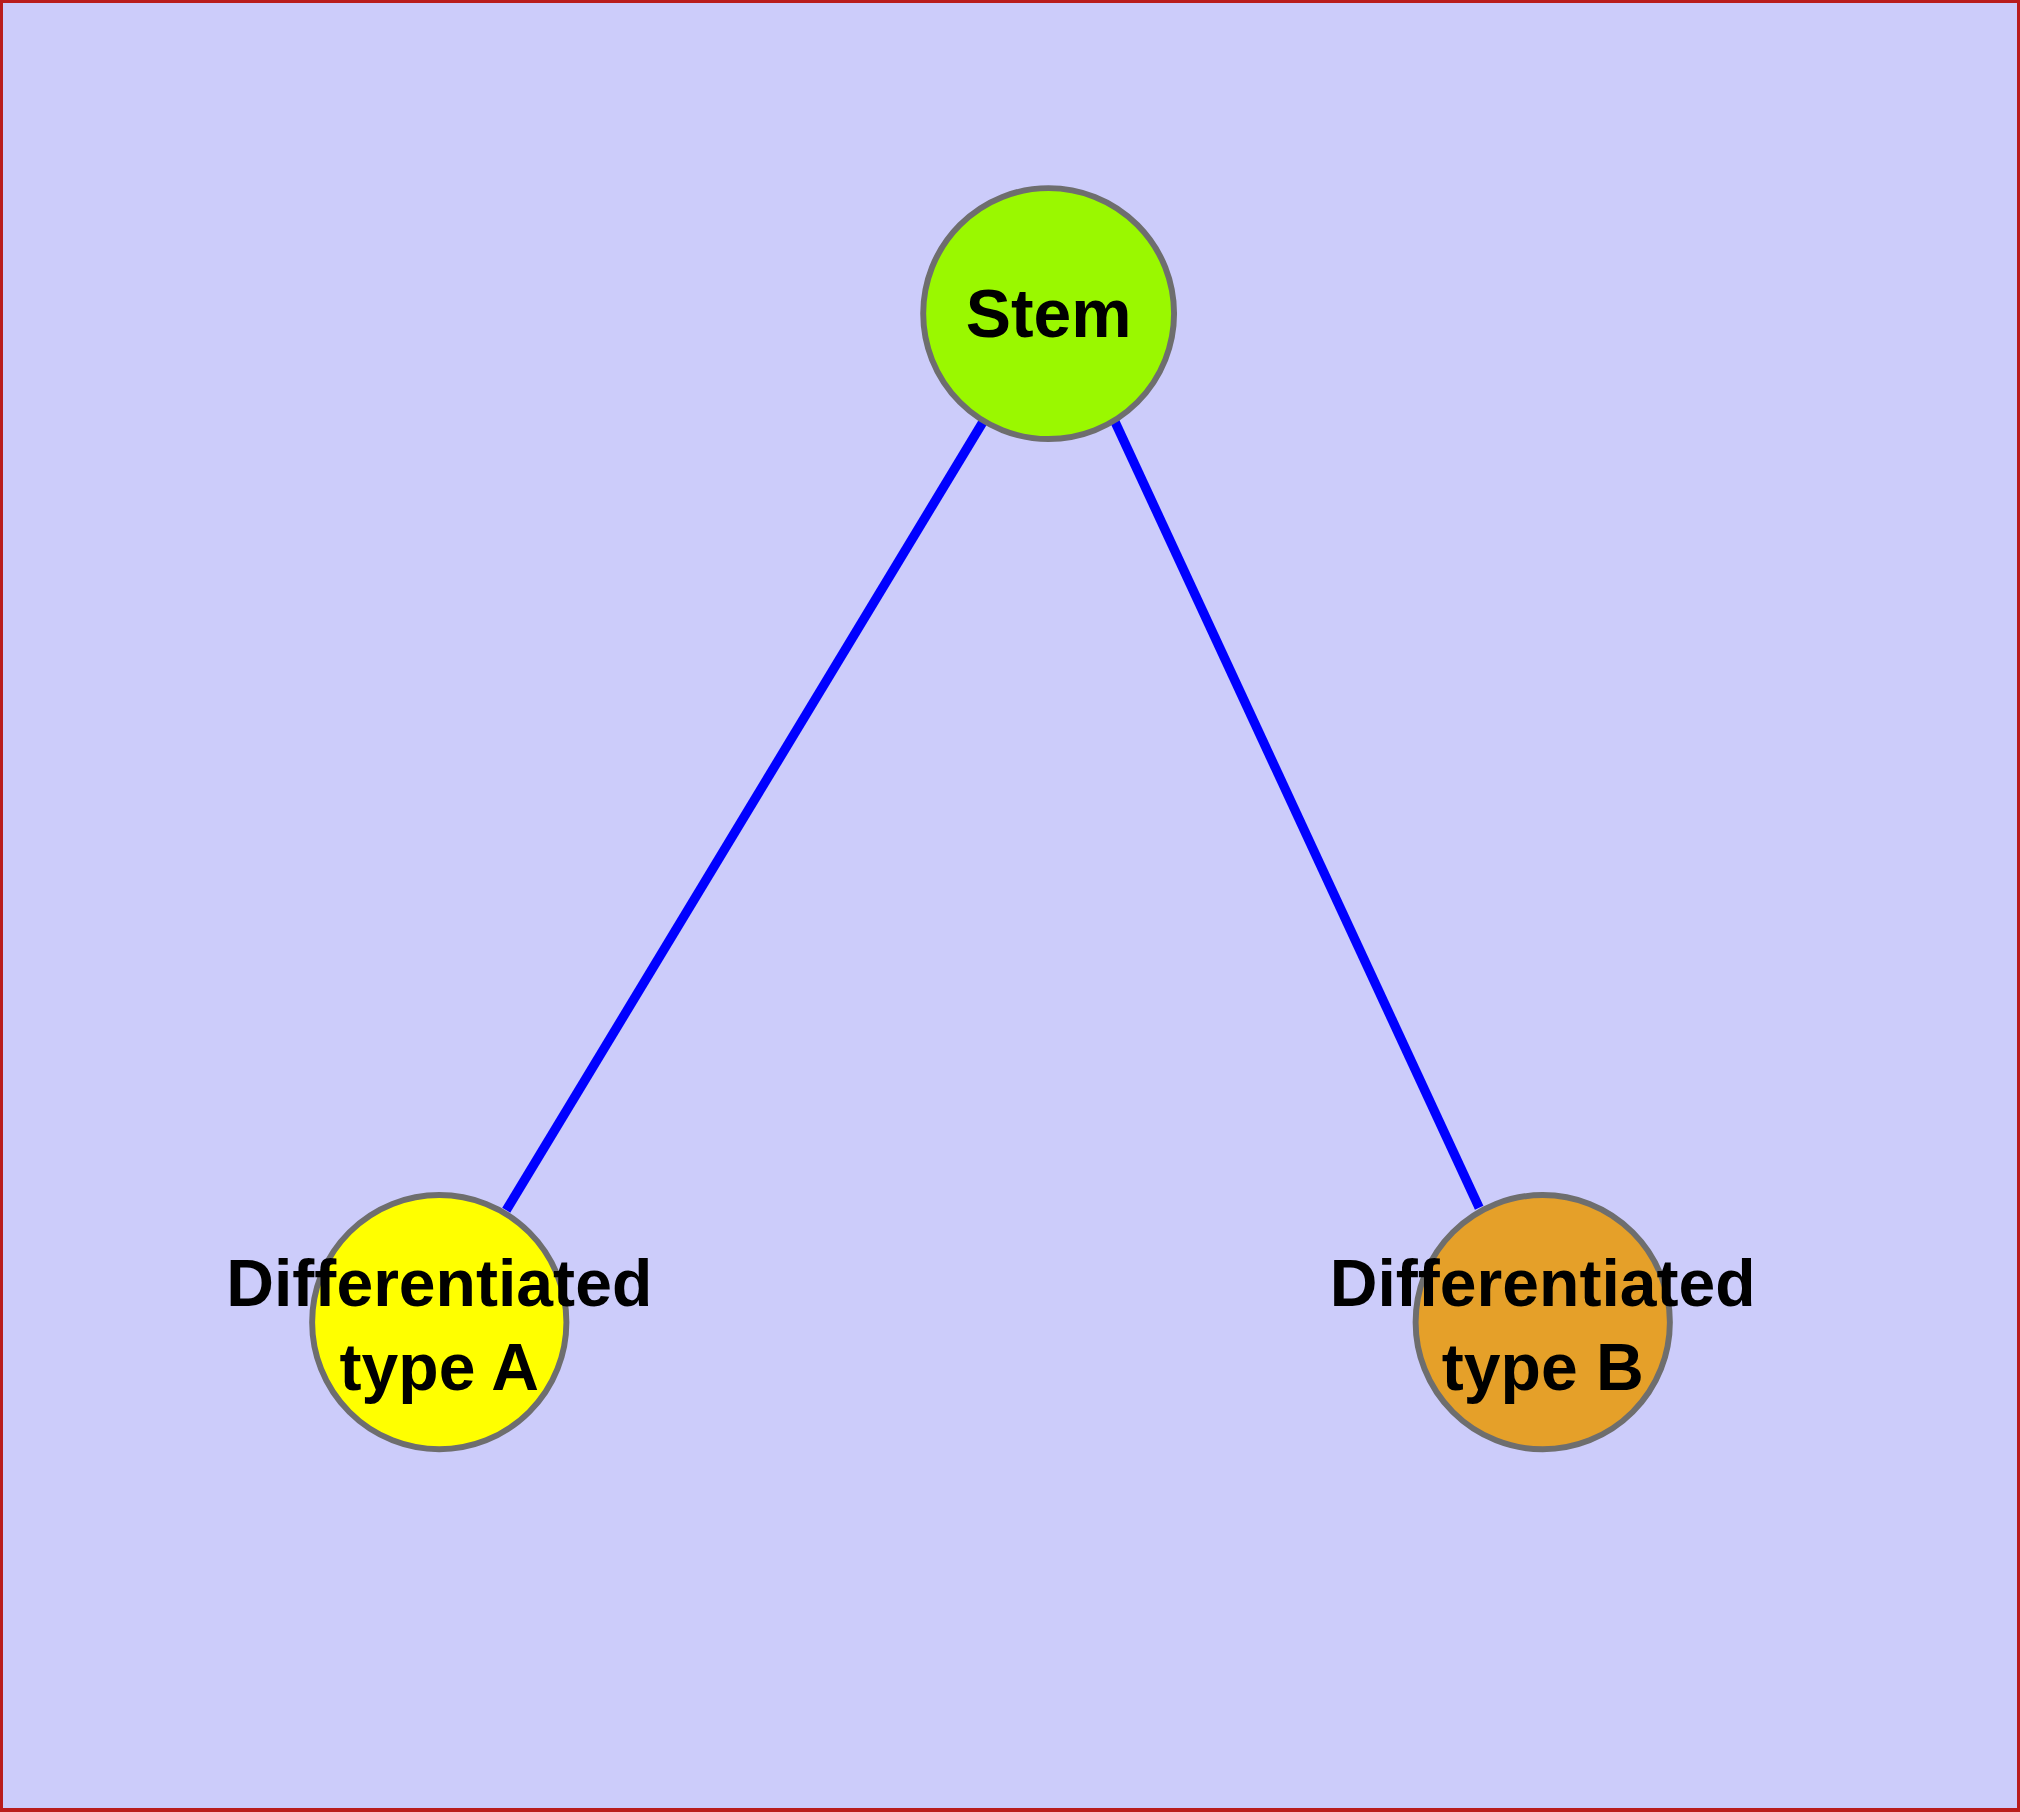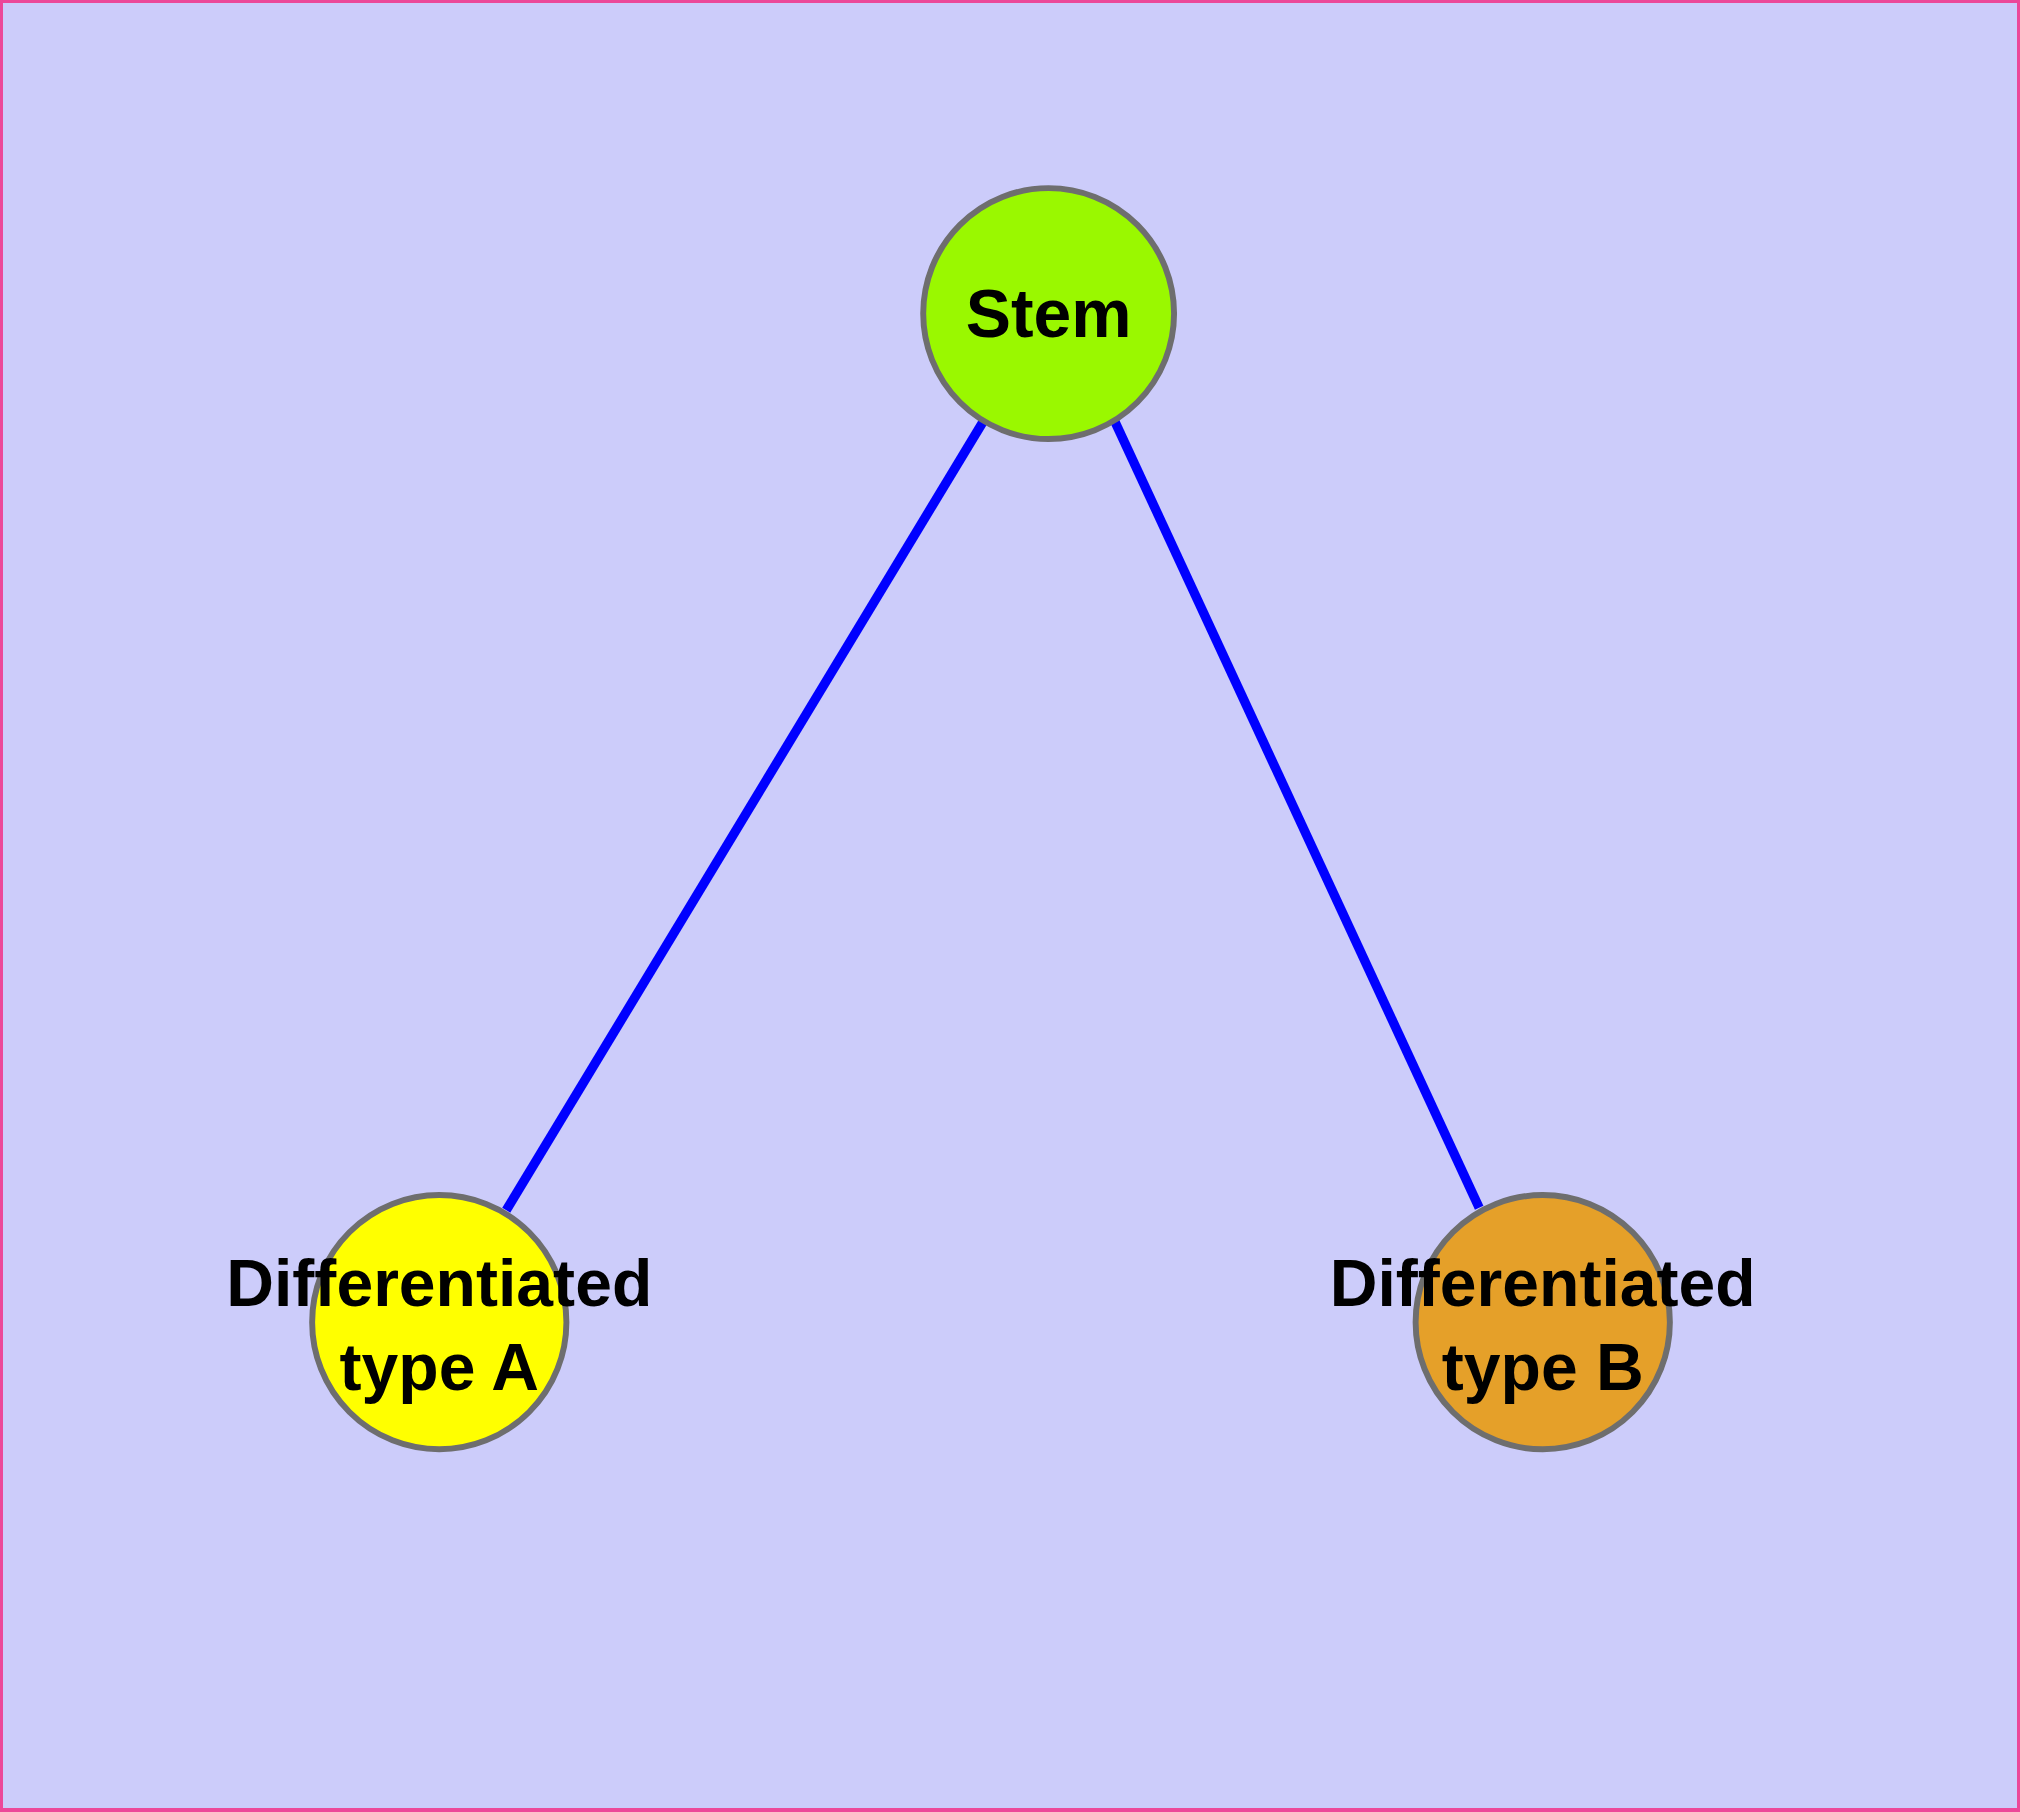--- a/index.html
+++ b/index.html
@@ -4,21 +4,21 @@
 <style>
   html, body {
     margin: 0;
     padding: 0;
     background: #ffffff;
   }
   #stage {
     position: relative;
     width: 2021px;
     height: 1812px;
-    background: #ec4899;
+    background: #b91c1c;
     overflow: hidden;
     font-family: "Liberation Sans", sans-serif;
   }
   #canvas {
     position: absolute;
     left: 3.4px;
     top: 3.4px;
     width: 2014px;
     height: 1805px;
     background: #ccccfa;

